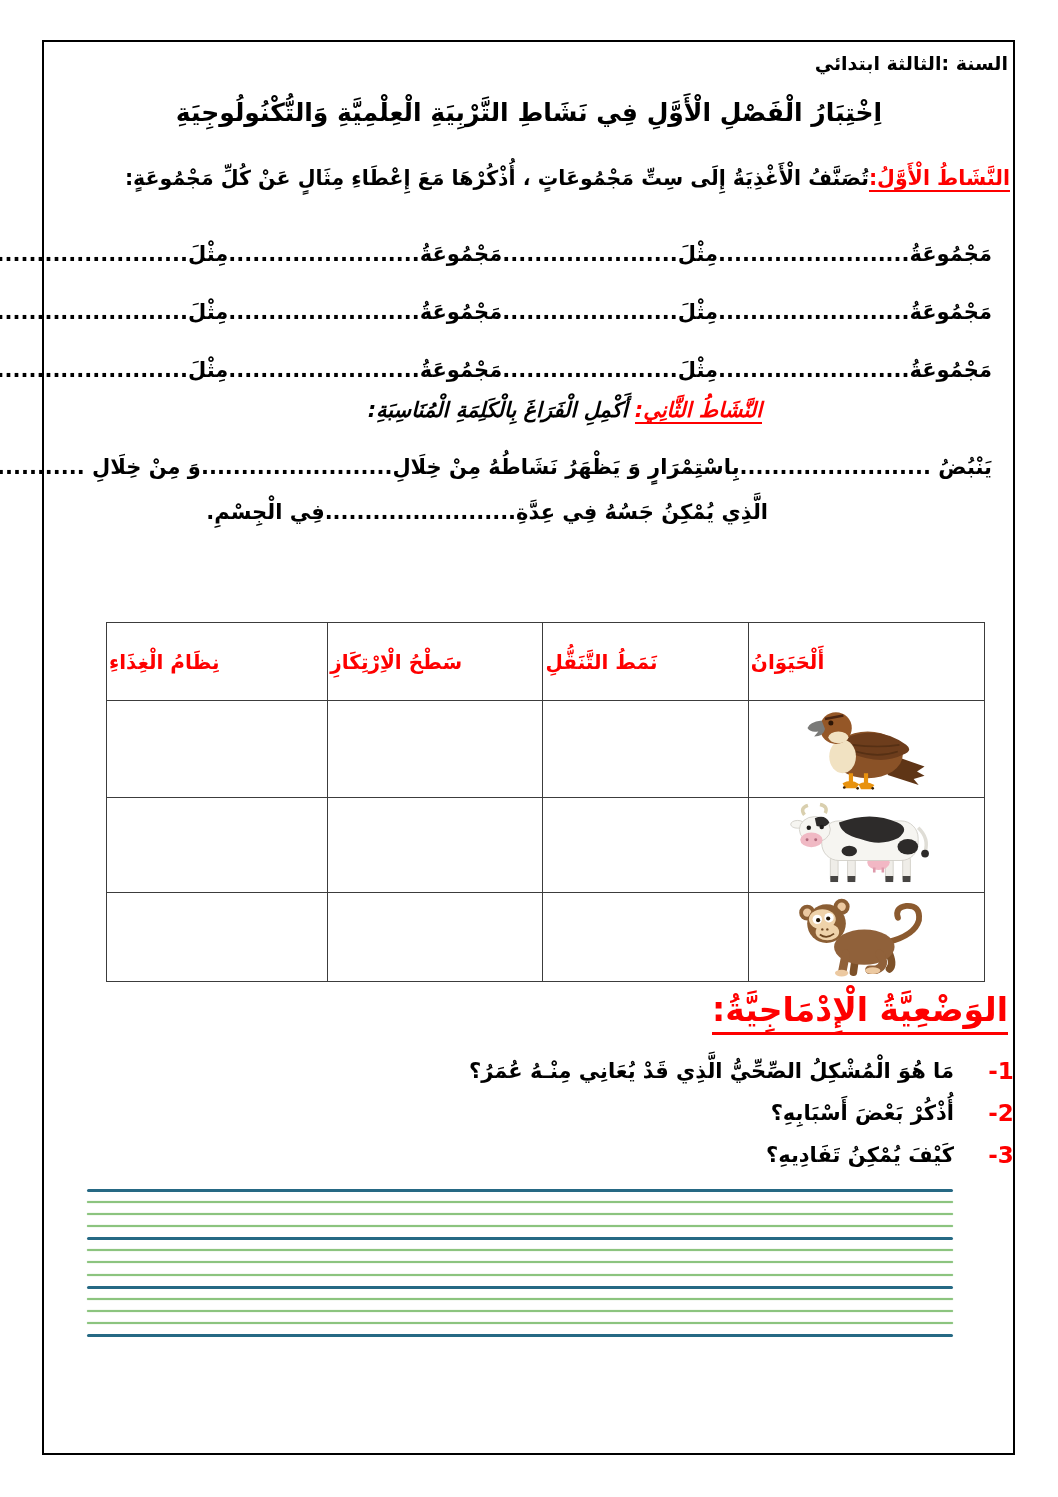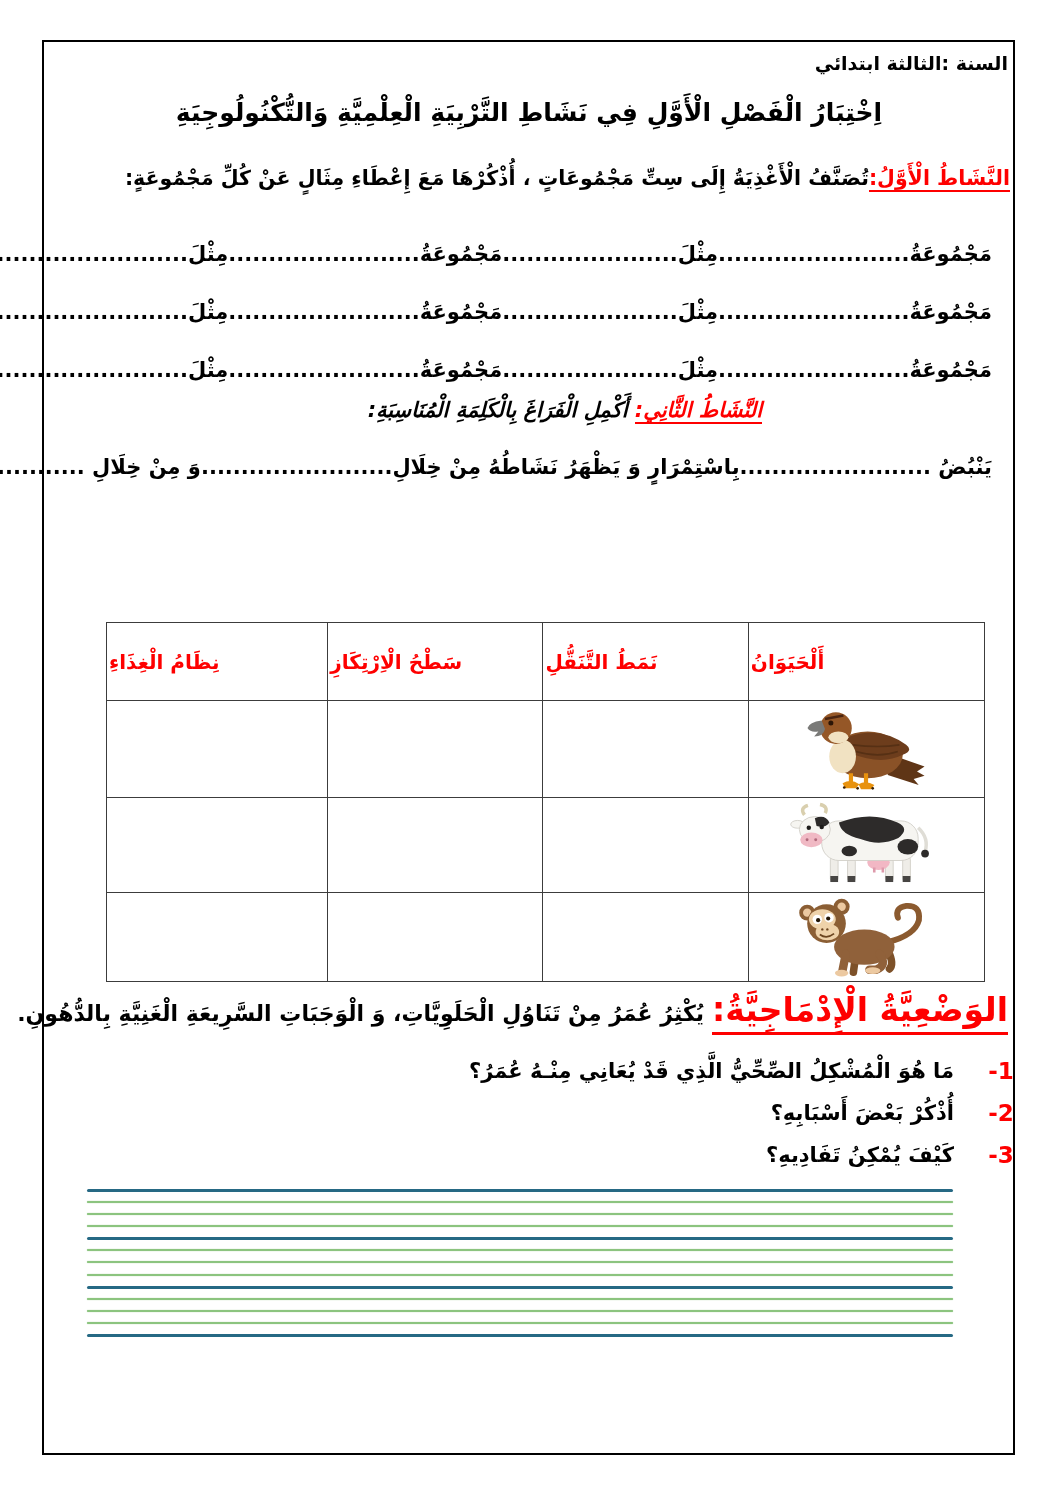--- a/index.html
+++ b/index.html
@@ -82,20 +82,21 @@
       <span class="act1-item">مَجْمُوعَةُ........................مِثْلَ......................</span>
       <span class="act1-item">مَجْمُوعَةُ........................مِثْلَ..............................</span>
     </div>
   </div>
 
   <div class="act2-labelline">
     <span class="act-label">النَّشَاطُ الثَّانِي:</span>
     <span>أَكْمِلِ الْفَرَاغَ بِالْكَلِمَةِ الْمُنَاسِبَةِ:</span>
   </div>
   <div class="act2-line1">يَنْبُضُ ........................بِاسْتِمْرَارٍ وَ يَظْهَرُ نَشَاطُهُ مِنْ خِلَالِ........................وَ مِنْ خِلَالِ ......................</div>
+  <div class="act2-line2">الَّذِي يُمْكِنُ جَسُهُ فِي عِدَّةِ........................فِي الْجِسْمِ.</div>
 
 
   <table class="animals" dir="rtl">
     <colgroup>
       <col style="width:26.9%">
         <col style="width:23.4%">
         <col style="width:24.5%">
         <col style="width:25.2%">
     </colgroup>
     <thead>
@@ -198,21 +199,20 @@
         </td>
         <td></td>
         <td></td>
         <td></td>
       </tr>
     </tbody>
   </table>
 
   <div class="integration-line">
     <span class="integration-label">الوَضْعِيَّةُ الْإِدْمَاجِيَّةُ:</span>
-    <span class="integration-text">يُكْثِرُ عُمَرُ مِنْ تَنَاوُلِ الْحَلَوِيَّاتِ، وَ الْوَجَبَاتِ السَّرِيعَةِ الْغَنِيَّةِ بِالدُّهُونِ.</span>
   </div>
 
   <div class="questions">
     <div class="q-line">
       <span class="q-num">1-</span>
       <span class="q-text">مَا هُوَ الْمُشْكِلُ الصِّحِّيُّ الَّذِي قَدْ يُعَانِي مِنْـهُ عُمَرُ؟</span>
     </div>
     <div class="q-line">
       <span class="q-num">2-</span>
       <span class="q-text">أُذْكُرْ بَعْضَ أَسْبَابِهِ؟</span>

